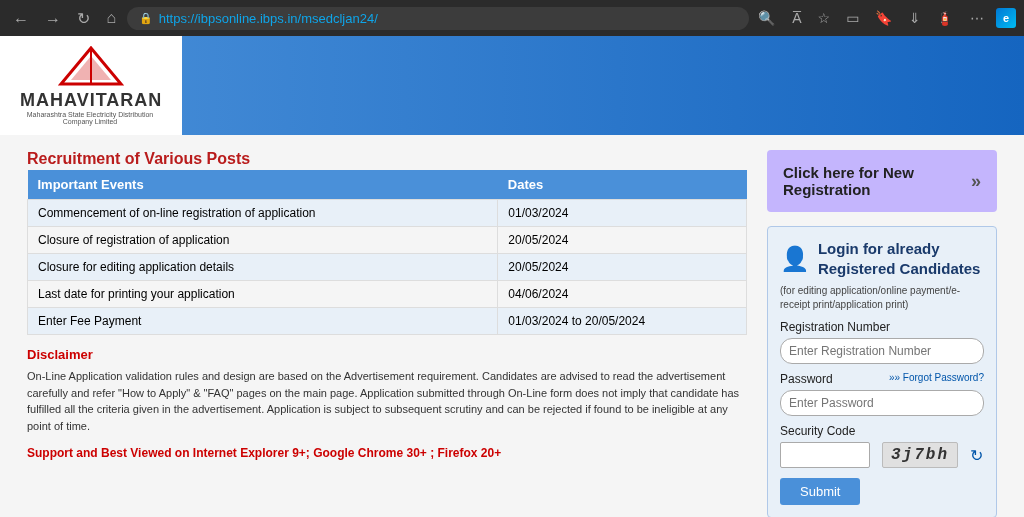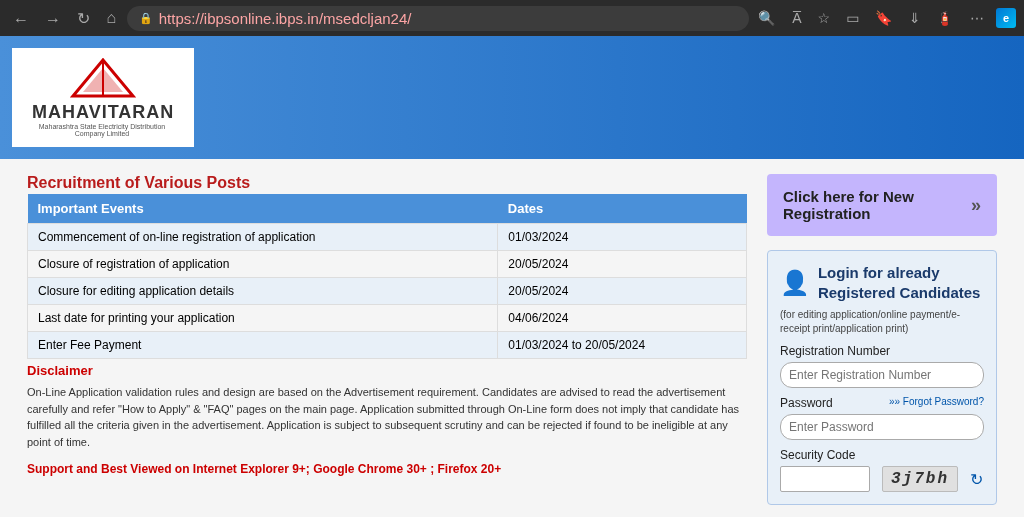--- a/index.html
+++ b/index.html
@@ -28,21 +28,21 @@
       background: #3c3c3c;
       border-radius: 15px;
       padding: 4px 12px;
       color: #ddd;
       font-size: 12px;
       display: flex;
       align-items: center;
       gap: 6px;
     }
     .address-bar .lock-icon { color: #888; font-size: 11px; }
-    .address-text { color: #fca5a5; font-size: 15px; }
+    .address-text { color: #0ea5e9; font-size: 13px; }
     .browser-actions {
       display: flex;
       gap: 8px;
       align-items: center;
     }
     .browser-action-icon {
       color: #aaa;
       font-size: 14px;
       cursor: pointer;
       padding: 2px 4px;
@@ -62,21 +62,21 @@
 
     
     .page-content {
       background: #f5f5f5;
       min-height: 481px;
     }
 
     
     .site-header {
       background: linear-gradient(to right, #4a90d9, #1565c0);
-      padding: 12px;
+      padding: 0;
       display: flex;
       align-items: flex-end;
     }
     .logo-area {
       background: white;
       padding: 10px 20px;
       display: flex;
       align-items: center;
     }
     .logo-text {
@@ -123,21 +123,21 @@
       color: #b91c1c;
       font-size: 16px;
       font-weight: bold;
       margin-bottom: 2px;
     }
 
     
     .events-table {
       width: 100%;
       border-collapse: collapse;
-      margin-bottom: 4px;
+      margin-bottom: 12px;
     }
     .events-table th {
       background: #4a90d9;
       color: white;
       padding: 7px 10px;
       text-align: left;
       font-size: 13px;
     }
     .events-table td {
       padding: 6px 10px;
@@ -406,18 +406,19 @@
         </div>
         <input class="login-input" type="password" placeholder="Enter Password" style="">
 
         <div class="login-label">Security Code</div>
         <div class="security-code-row">
           <input class="security-input" type="text" style="">
           <div class="captcha-image">3j7bh</div>
           <span class="refresh-icon">↻</span>
         </div>
 
+        <button class="submit-btn">Submit</button>
       </div>
 
     </div>
 
   </div>
 </div>
 
 </body></html>

